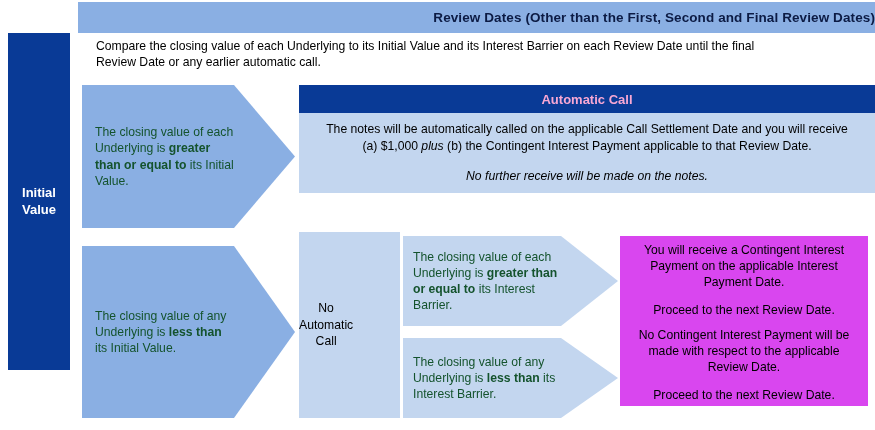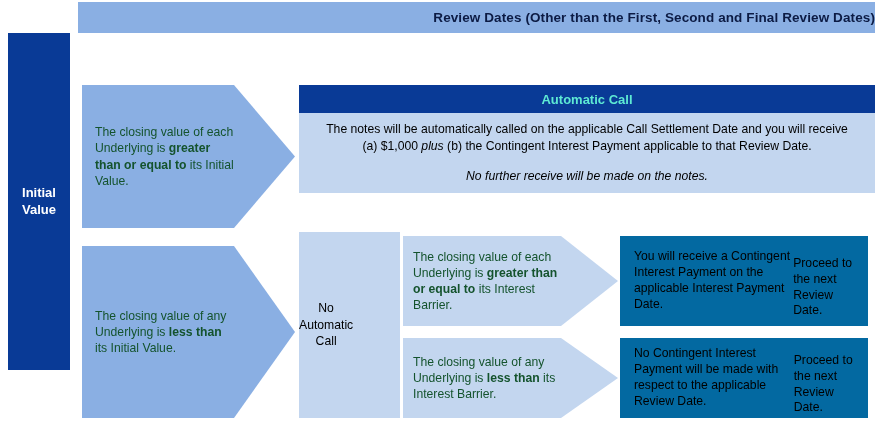--- a/index.html
+++ b/index.html
@@ -125,21 +125,21 @@
     left: 299px; top: 85px; width: 576px; height: 141px;
   }
   #automatic-call-panel .panel-head {
     height: 28px;
     background: #093A96;
     display: flex;
     align-items: center;
     justify-content: center;
   }
   #automatic-call-panel .panel-head .head-label {
-    color: #5eead4;
+    color: #f9a8d4;
     font-size: 13px;
     font-weight: bold;
   }
   #automatic-call-panel .panel-body {
     height: 80px;
     background: #C3D6EF;
     display: flex;
     flex-direction: column;
     align-items: center;
     justify-content: center;
@@ -167,55 +167,57 @@
     text-align: center;
   }
   #no-automatic-call-box .label {
     font-size: 12.2px;
     line-height: 1.38;
     white-space: pre-line;
   }
 
   
   .result-box {
-    background: #0369a1;
-    display: flex;
-    flex-direction: row;
-    align-items: center;
-    justify-content: center;
+    background: #d946ef;
+    display: flex;
+    flex-direction: column;
+    align-items: center;
+    justify-content: center;
+    text-align: center;
     padding: 0 14px;
     box-sizing: border-box;
   }
   .result-box p {
     margin: 0;
     font-size: 12.2px;
     line-height: 1.3;
   }
   .result-box p.second {
     margin-top: 13px;
   }
   #result-pay {
     left: 620px; top: 236px; width: 248px; height: 90px;
   }
   #result-nopay {
-    left: 620px; top: 338px; width: 248px; height: 80px;
+    left: 620px; top: 326px; width: 248px; height: 80px;
   }
 
   b { font-weight: bold; }
   i { font-style: italic; }
 </style>
 </head>
 <body>
 
 <div id="diagram">
 
   <div class="header-banner">
     <span class="title">Review Dates (Other than the First, Second and Final Review Dates)</span>
   </div>
 
+  <div class="intro">Compare the closing value of each Underlying to its Initial Value and its Interest Barrier on each Review Date until the final Review Date or any earlier automatic call.</div>
 
   <div class="initial-value-bar">
     <span class="label">Initial
 Value</span>
   </div>
 
   <div class="arrow" id="arrow-call">
     <div class="arrow-text">
       <span>The closing value of each Underlying is </span><b>greater than or equal to</b><span> its Initial Value.</span>
     </div>

